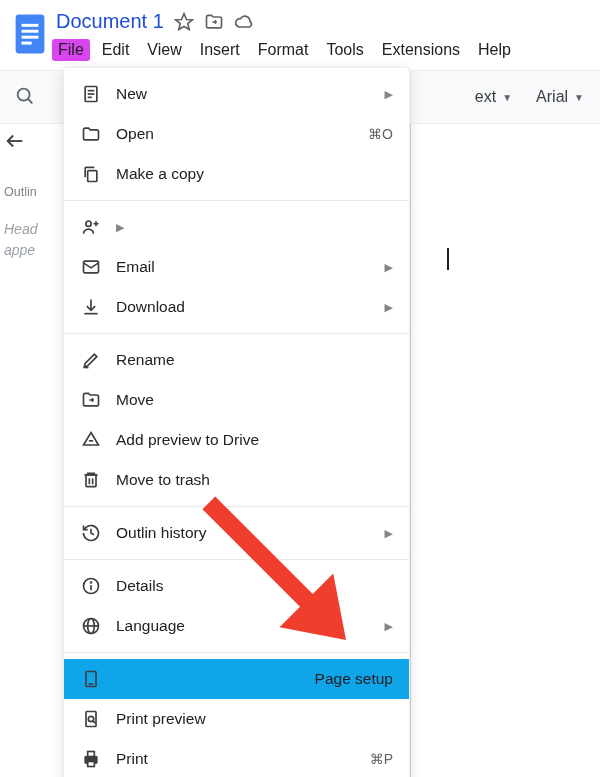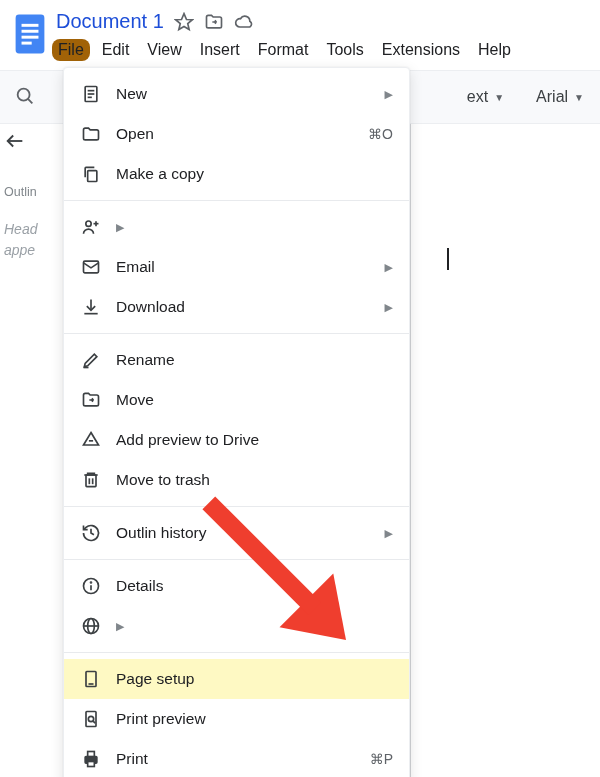--- a/index.html
+++ b/index.html
@@ -24,38 +24,38 @@
     display:flex; align-items:center; justify-content:center;
     margin-right: 6px;
   }
   .docs-logo svg { width: 34px; height: 44px; }
   .title-row { display:flex; align-items:center; gap:10px; padding-top:2px;}
   .doc-title { font-size: 20px; font-weight: 400; color:#1d4ed8;}
   .title-icon { width:20px; height:20px; display:flex; align-items:center; justify-content:center; color:#5f6368;}
   .title-icon svg { width:20px; height:20px; }
   .menubar { display:flex; gap:18px; padding: 8px 0 10px 2px; font-size:16px; color:#202124;}
   .menubar .item { cursor:pointer; }
-  .menubar .item.active { background:#a16207; padding:2px 6px; margin:-2px -6px; border-radius:8px;}
+  .menubar .item.active { background:#d946ef; padding:2px 6px; margin:-2px -6px; border-radius:3px;}
   
   .toolbar {
     position:absolute;
     top:70px; left:0; right:0;
     height:54px;
     background:#f8f9fb;
     border-top:1px solid #eceef1;
     border-bottom:1px solid #eceef1;
     display:flex; align-items:center;
     padding: 0 14px;
     gap:14px;
     z-index:0;
   }
   .toolbar .search-icon svg{width:22px;height:22px;color:#5f6368;}
   .toolbar-right {
     position:absolute; right:8px; top:0; bottom:0;
-    display:flex; align-items:center; gap:16px; color:#3c4043;
+    display:flex; align-items:center; gap:8px; color:#3c4043;
   }
   .tb-btn { display:flex; align-items:center; gap:6px; padding:4px 8px; font-size:16px;}
   .tb-btn .tri { font-size:10px; color:#5f6368;}
   
   .sidepane {
     position:absolute; left:0; top:130px; width:62px;
     color:#5f6368; font-size:13px;
     padding-left:4px;
   }
   .sidepane .back svg{width:22px;height:22px;color:#3c4043;}
@@ -74,21 +74,21 @@
     z-index:5;
     font-size:15.5px;
   }
   .menu-item{
     display:flex; align-items:center;
     height:40px;
     padding:0 16px;
     cursor:pointer;
     position:relative;
   }
-  .menu-item.highlight{ background:#fef9c3; }
+  .menu-item.highlight{ background:#0ea5e9;text-align:right; }
   .menu-item .mi-icon{
     width:22px; height:22px; margin-right:14px;
     display:flex; align-items:center; justify-content:center;
     color:#3c4043;
   }
   .menu-item .mi-icon svg{width:20px;height:20px;}
   .menu-item .mi-label{ flex:1; }
   .menu-item .mi-tail{
     color:#5f6368; font-size:14px;
     display:flex; align-items:center;
@@ -371,20 +371,21 @@
   </div>
 
   <div class="menu-item">
     <span class="mi-icon">
         <svg viewBox="0 0 24 24" fill="none" stroke="currentColor" stroke-width="2">
           <circle cx="12" cy="12" r="9"></circle>
           <ellipse cx="12" cy="12" rx="4" ry="9"></ellipse>
           <line x1="3" y1="12" x2="21" y2="12"></line>
         </svg>
       </span>
+    <span class="mi-label">Language</span>
     <span class="mi-tail">
         <span class="tri">▶</span>
       </span>
   </div>
 
   <div class="menu-sep"></div>
 
   <div class="menu-item highlight">
     <span class="mi-icon">
         <svg viewBox="0 0 24 24" fill="none" stroke="currentColor" stroke-width="2">

